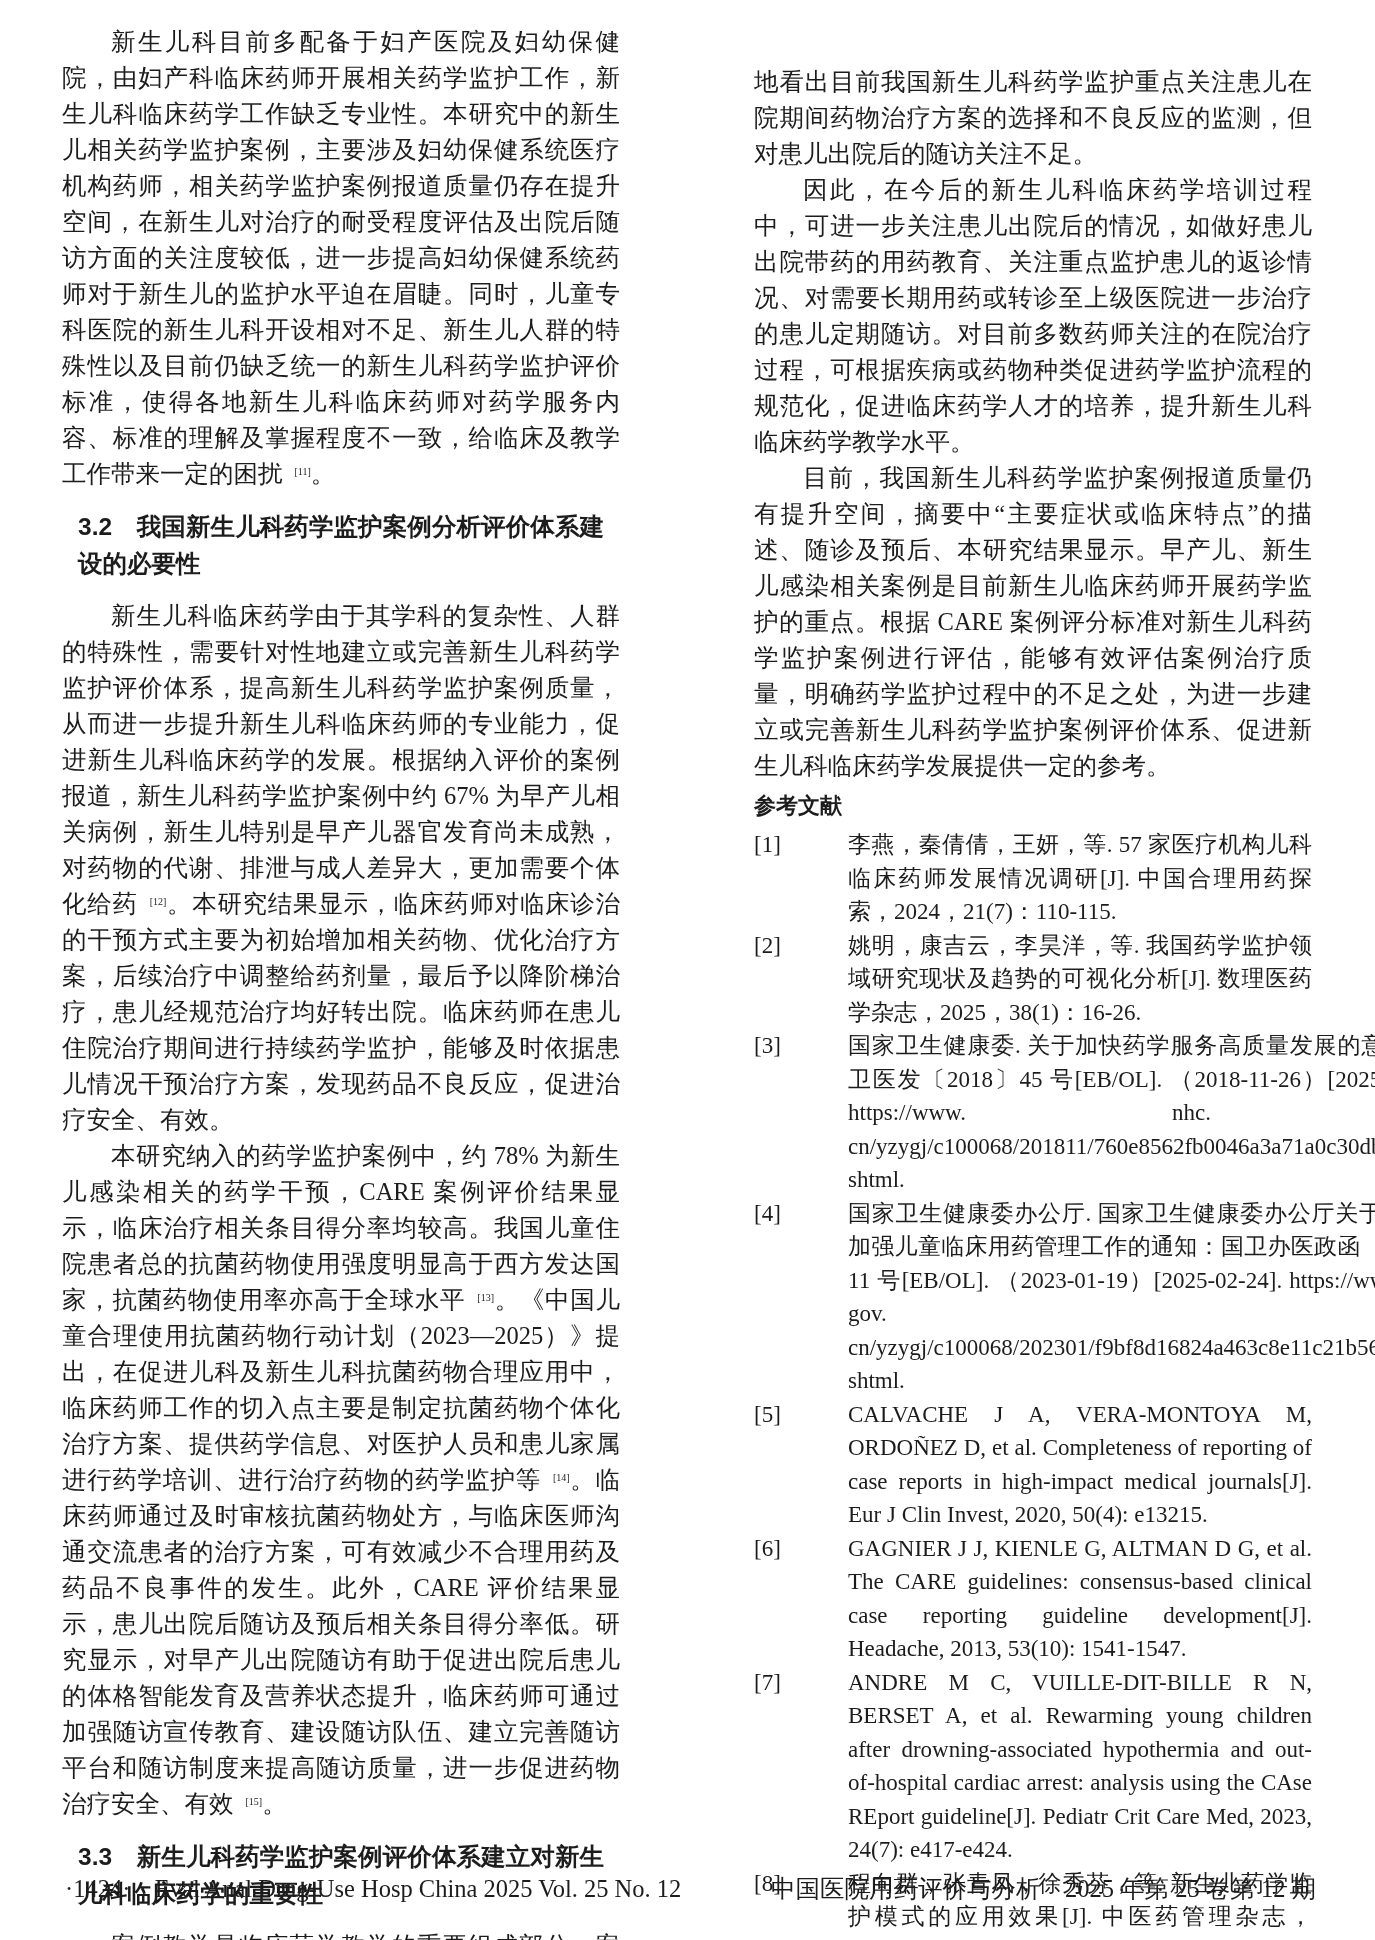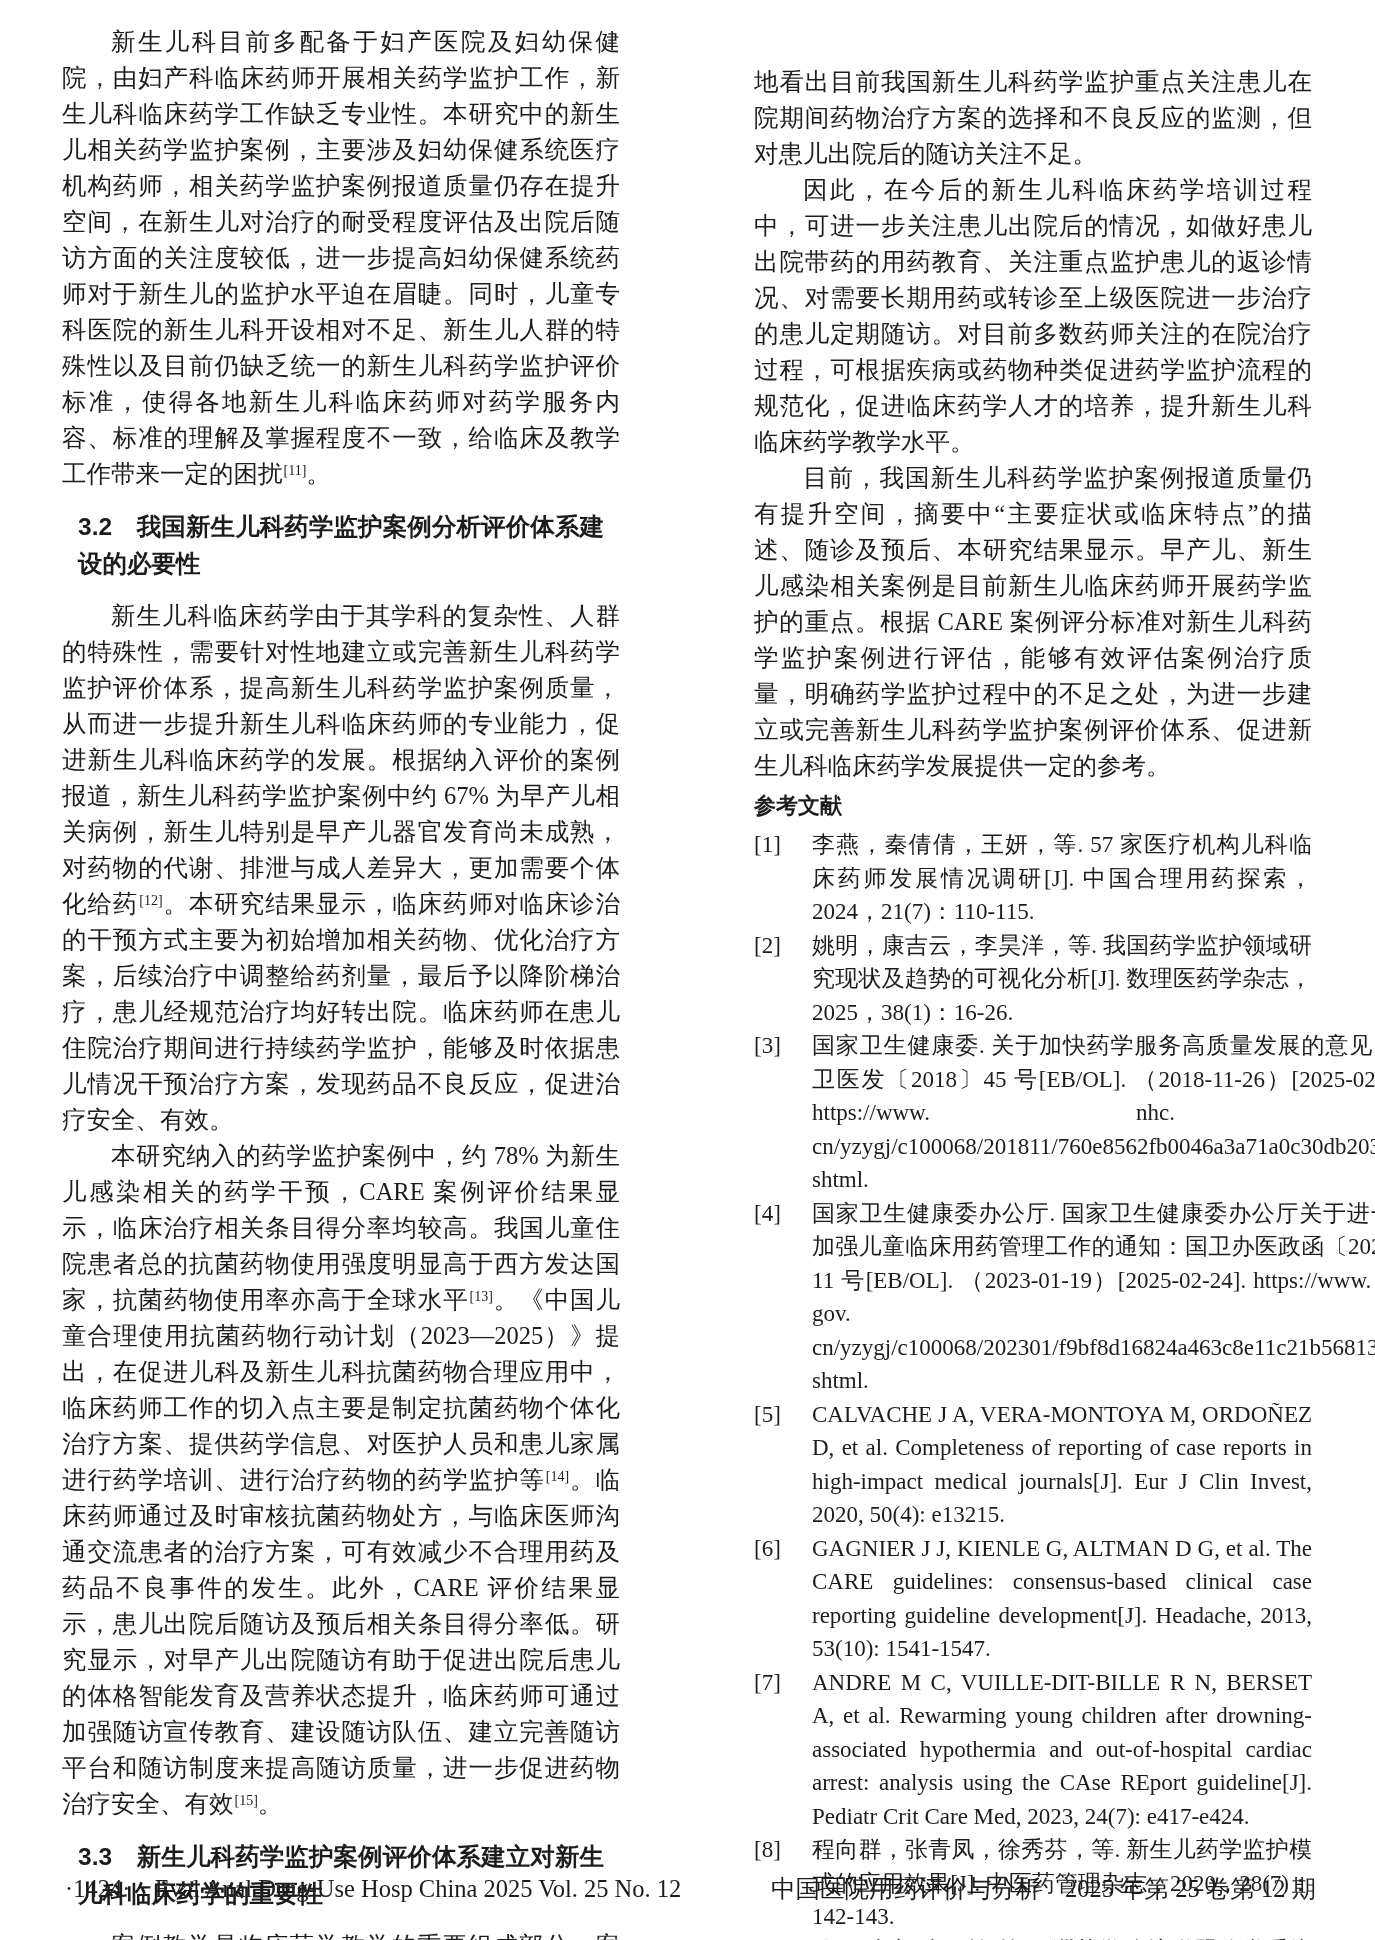--- a/index.html
+++ b/index.html
@@ -23,24 +23,24 @@
   .body-para {
     margin:0;
     font-size:24.5px;
     line-height:36px;
     text-align:justify;
     text-indent:2em;
   }
   .body-para.cont { text-indent:0;margin-top:40px; }
 
   sup.cite {
-    font-size:14px;
+    font-size:10px;
     line-height:0;
     vertical-align:7px;
-    margin-left:1px;
+    margin-left:12px;
   }
 
   .section-heading {
     margin:16px;
     font-family:"Liberation Sans","DejaVu Sans",sans-serif;
     font-weight:700;
     font-size:24.5px;
     line-height:37px;
     text-align:justify;
   }
@@ -53,21 +53,21 @@
     line-height:40px;
   }
 
   .ref-list { }
   .ref-item {
     display:flex;
     font-size:23px;
     line-height:33.5px;
   }
   .ref-label { flex:0 0 58px; }
-  .ref-text  { flex:1; text-align:justify; }
+  .ref-text  { flex:1; text-align:justify;margin-left:36px; }
 
   .footer {
     position:absolute;
     left:65px;
     width:1251px;
     top:1872px;
     display:flex;
     justify-content:space-between;
     font-size:24.5px;
     line-height:34px;

